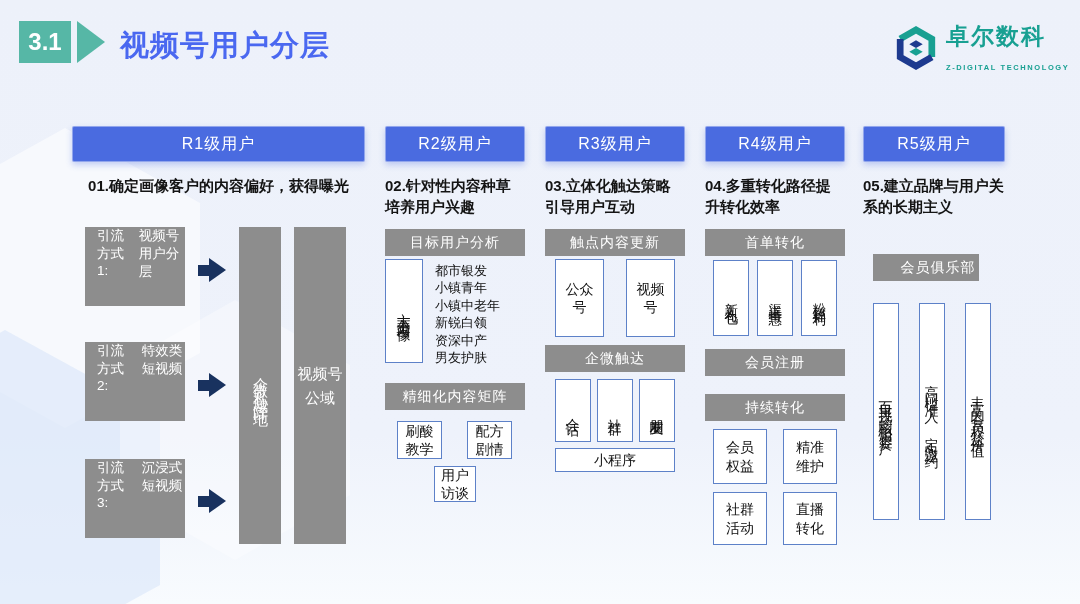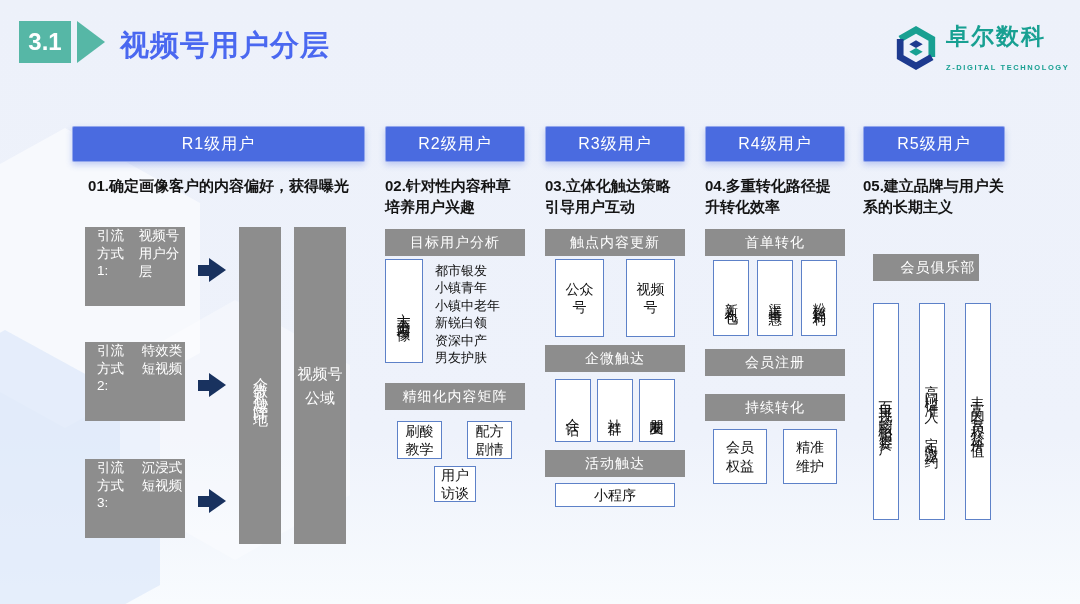--- a/index.html
+++ b/index.html
@@ -195,21 +195,20 @@
       <div class="wbox ch-box">
           <span>视频号</span>
         </div>
     </div>
     <div class="sec-head" style="margin-top:8px">企微触达</div>
     <div class="row pad3" style="margin-top:7px">
       <div class="wbox vtext v3">会话</div>
       <div class="wbox vtext v3">社群</div>
       <div class="wbox vtext v3" style="letter-spacing:1px">朋友圈</div>
     </div>
-    <div class="sec-head" style="margin-top:8px">活动触达</div>
     <div class="pad3" style="margin-top:5px">
       <div class="wbox wide" style="margin-top:6px">小程序</div>
     </div>
   </div>
 
   <div class="col" id="col4">
     <div class="col-header">R4级用户</div>
     <div class="col-sub">04.多重转化路径提升转化效率</div>
     <div class="sec-head" style="margin-top:10px">首单转化</div>
     <div class="row pad4" style="margin-top:4px">
@@ -220,20 +219,28 @@
     <div class="sec-head" style="margin-top:13px">会员注册</div>
     <div class="sec-head" style="margin-top:18px">持续转化</div>
     <div class="row pad4" style="margin-top:8px">
       <div class="wbox sq4">
           <span>会员权益</span>
         </div>
       <div class="wbox sq4">
           <span>精准维护</span>
         </div>
     </div>
+    <div class="row pad4" style="margin-top:8px">
+      <div class="wbox sq4b">
+          <span>社群活动</span>
+        </div>
+      <div class="wbox sq4b">
+          <span>直播转化</span>
+        </div>
+    </div>
   </div>
 
   <div class="col" id="col5">
     <div class="col-header">R5级用户</div>
     <div class="col-sub">05.建立品牌与用户关系的长期主义</div>
     <div class="sec-head r5-head">会员俱乐部</div>
     <div class="row pad5">
       <div class="wbox vtext tall">百里挑一的核心用户资产</div>
       <div class="wbox vtext tall">高门槛准入 定向邀约</div>
       <div class="wbox vtext tall">丰富的会员权益价值</div>

